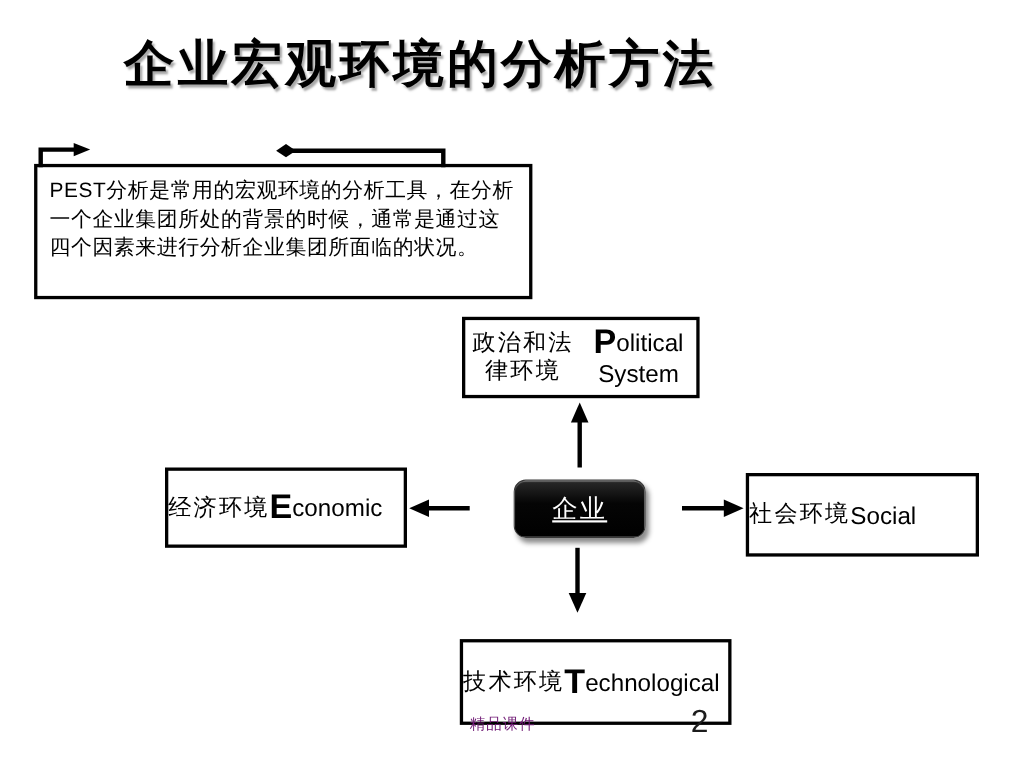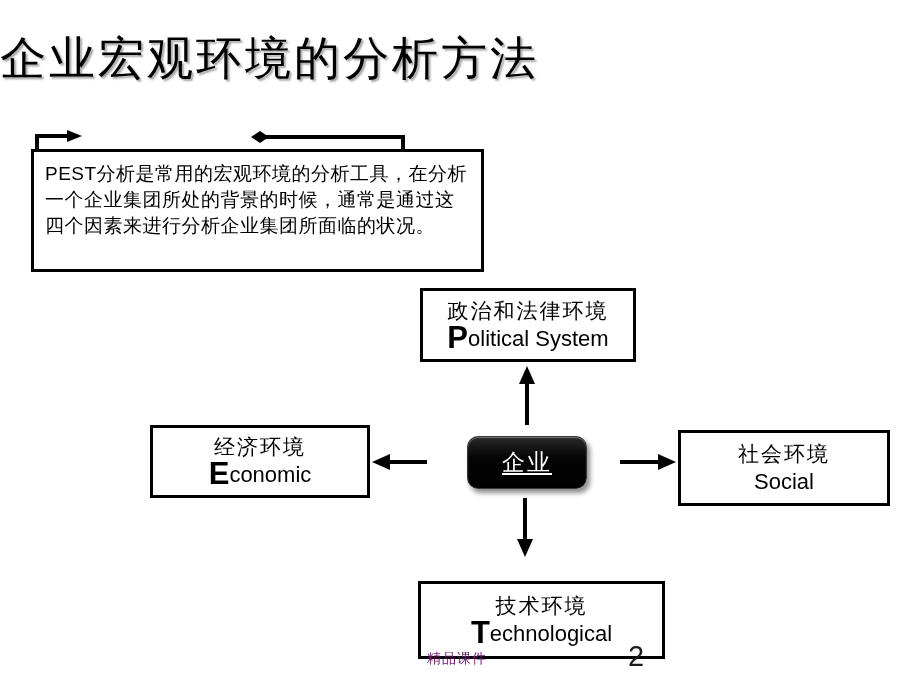--- a/index.html
+++ b/index.html
@@ -7,23 +7,23 @@
     position:relative;
     width:920px;height:690px;
     background:#ffffff;
     overflow:hidden;
     font-family:"Liberation Sans","DejaVu Sans",sans-serif;
     color:#000;
   }
   
   .slide-title{
     position:absolute;left:0;top:28px;width:764px;
-    text-align:left;
+    text-align:center;
     font-family:"Liberation Serif","DejaVu Serif",serif;
-    font-weight:normal;
+    font-weight:bold;
     font-size:46px;
     letter-spacing:3px;
     color:#000;
     text-shadow:2px 2px 2px rgba(0,0,0,0.35);
   }
   
   .pest-label{
     position:absolute;left:88px;top:111px;
     font-size:25px;font-weight:bold;
     letter-spacing:1px;
@@ -37,22 +37,22 @@
     padding:9px 11px;
     font-size:19px;
     line-height:26px;
     letter-spacing:0.5px;
   }
   
   .factor-box{
     position:absolute;
     box-sizing:border-box;
     border:3px solid #000;
-    display:flex;flex-direction:column;
-    align-items:center;justify-content:center;
+    display:flex;flex-direction:row;
+    align-items:center;justify-content:flex-start;
     text-align:center;
     background:#fff;
   }
   .factor-zh{font-size:21px;letter-spacing:2px;line-height:26px;}
   .factor-en{font-size:22px;line-height:28px;}
   .factor-en .initial{font-size:31px;font-weight:bold;line-height:28px;vertical-align:-2px;}
   .box-political{left:420px;top:288px;width:216px;height:74px;}
   .box-economic{left:150px;top:425px;width:220px;height:73px;}
   .box-social{left:678px;top:430px;width:212px;height:76px;}
   .box-technological{left:418px;top:581px;width:247px;height:78px;}

